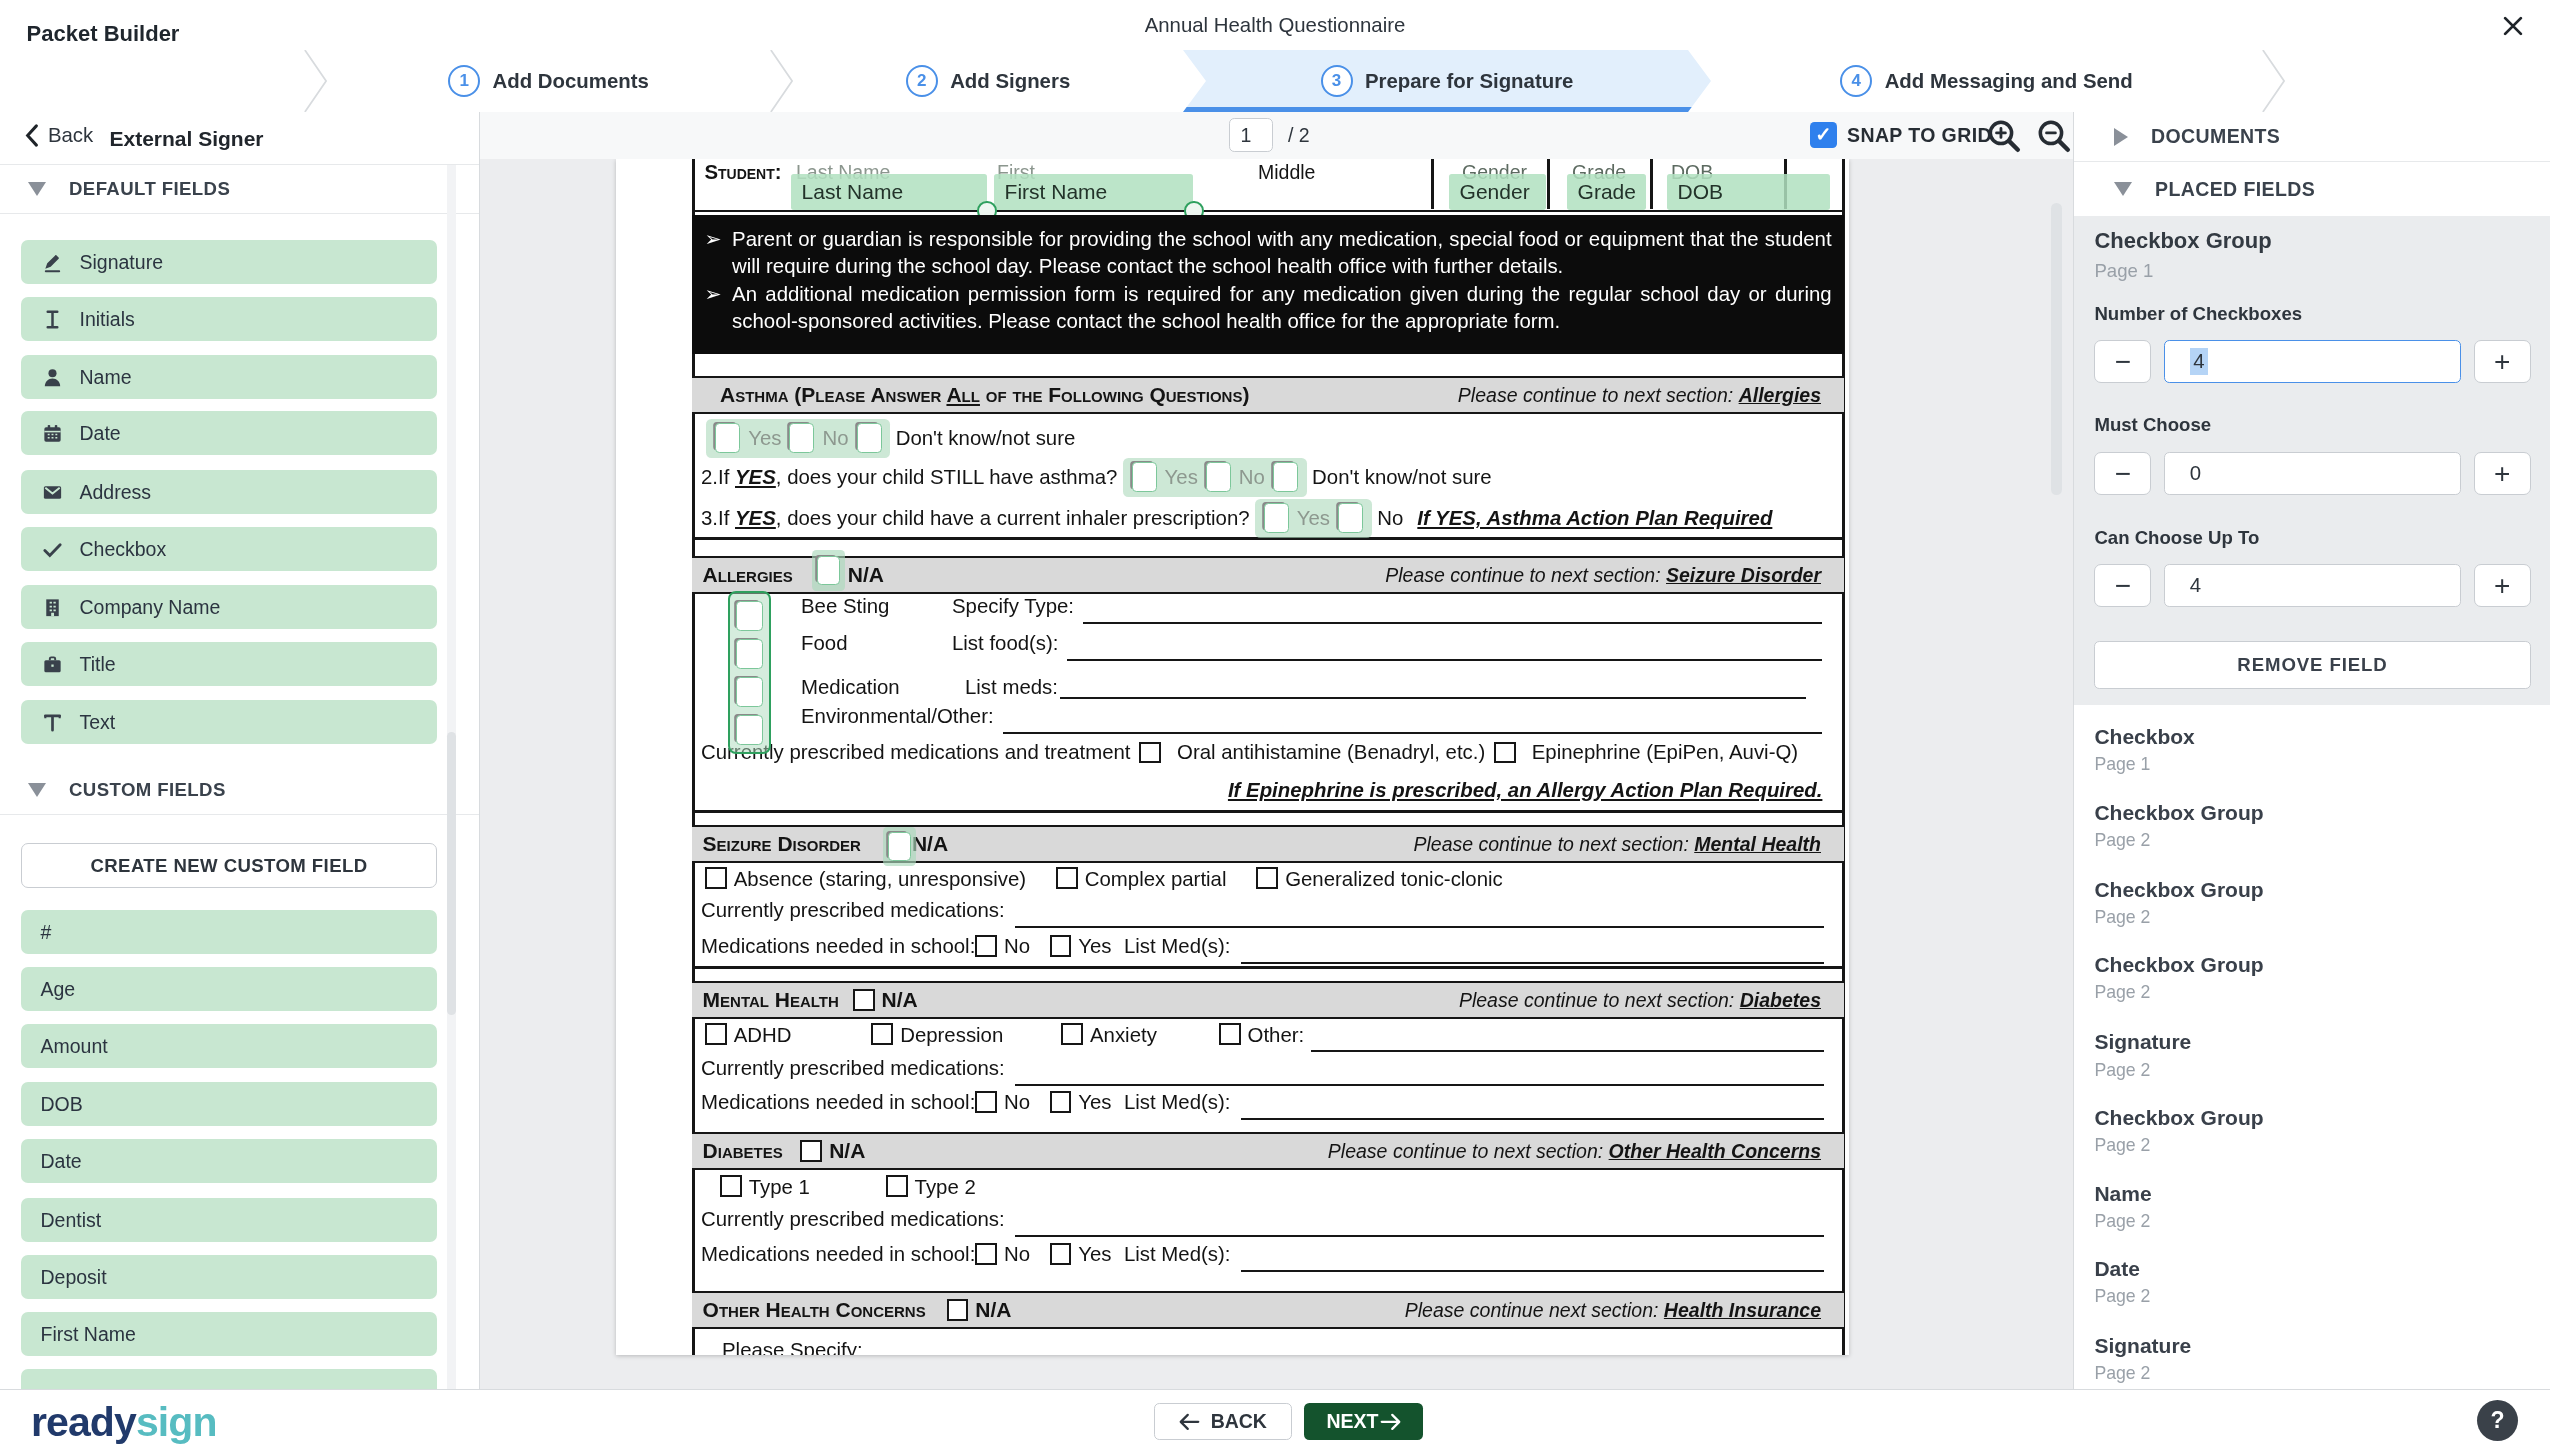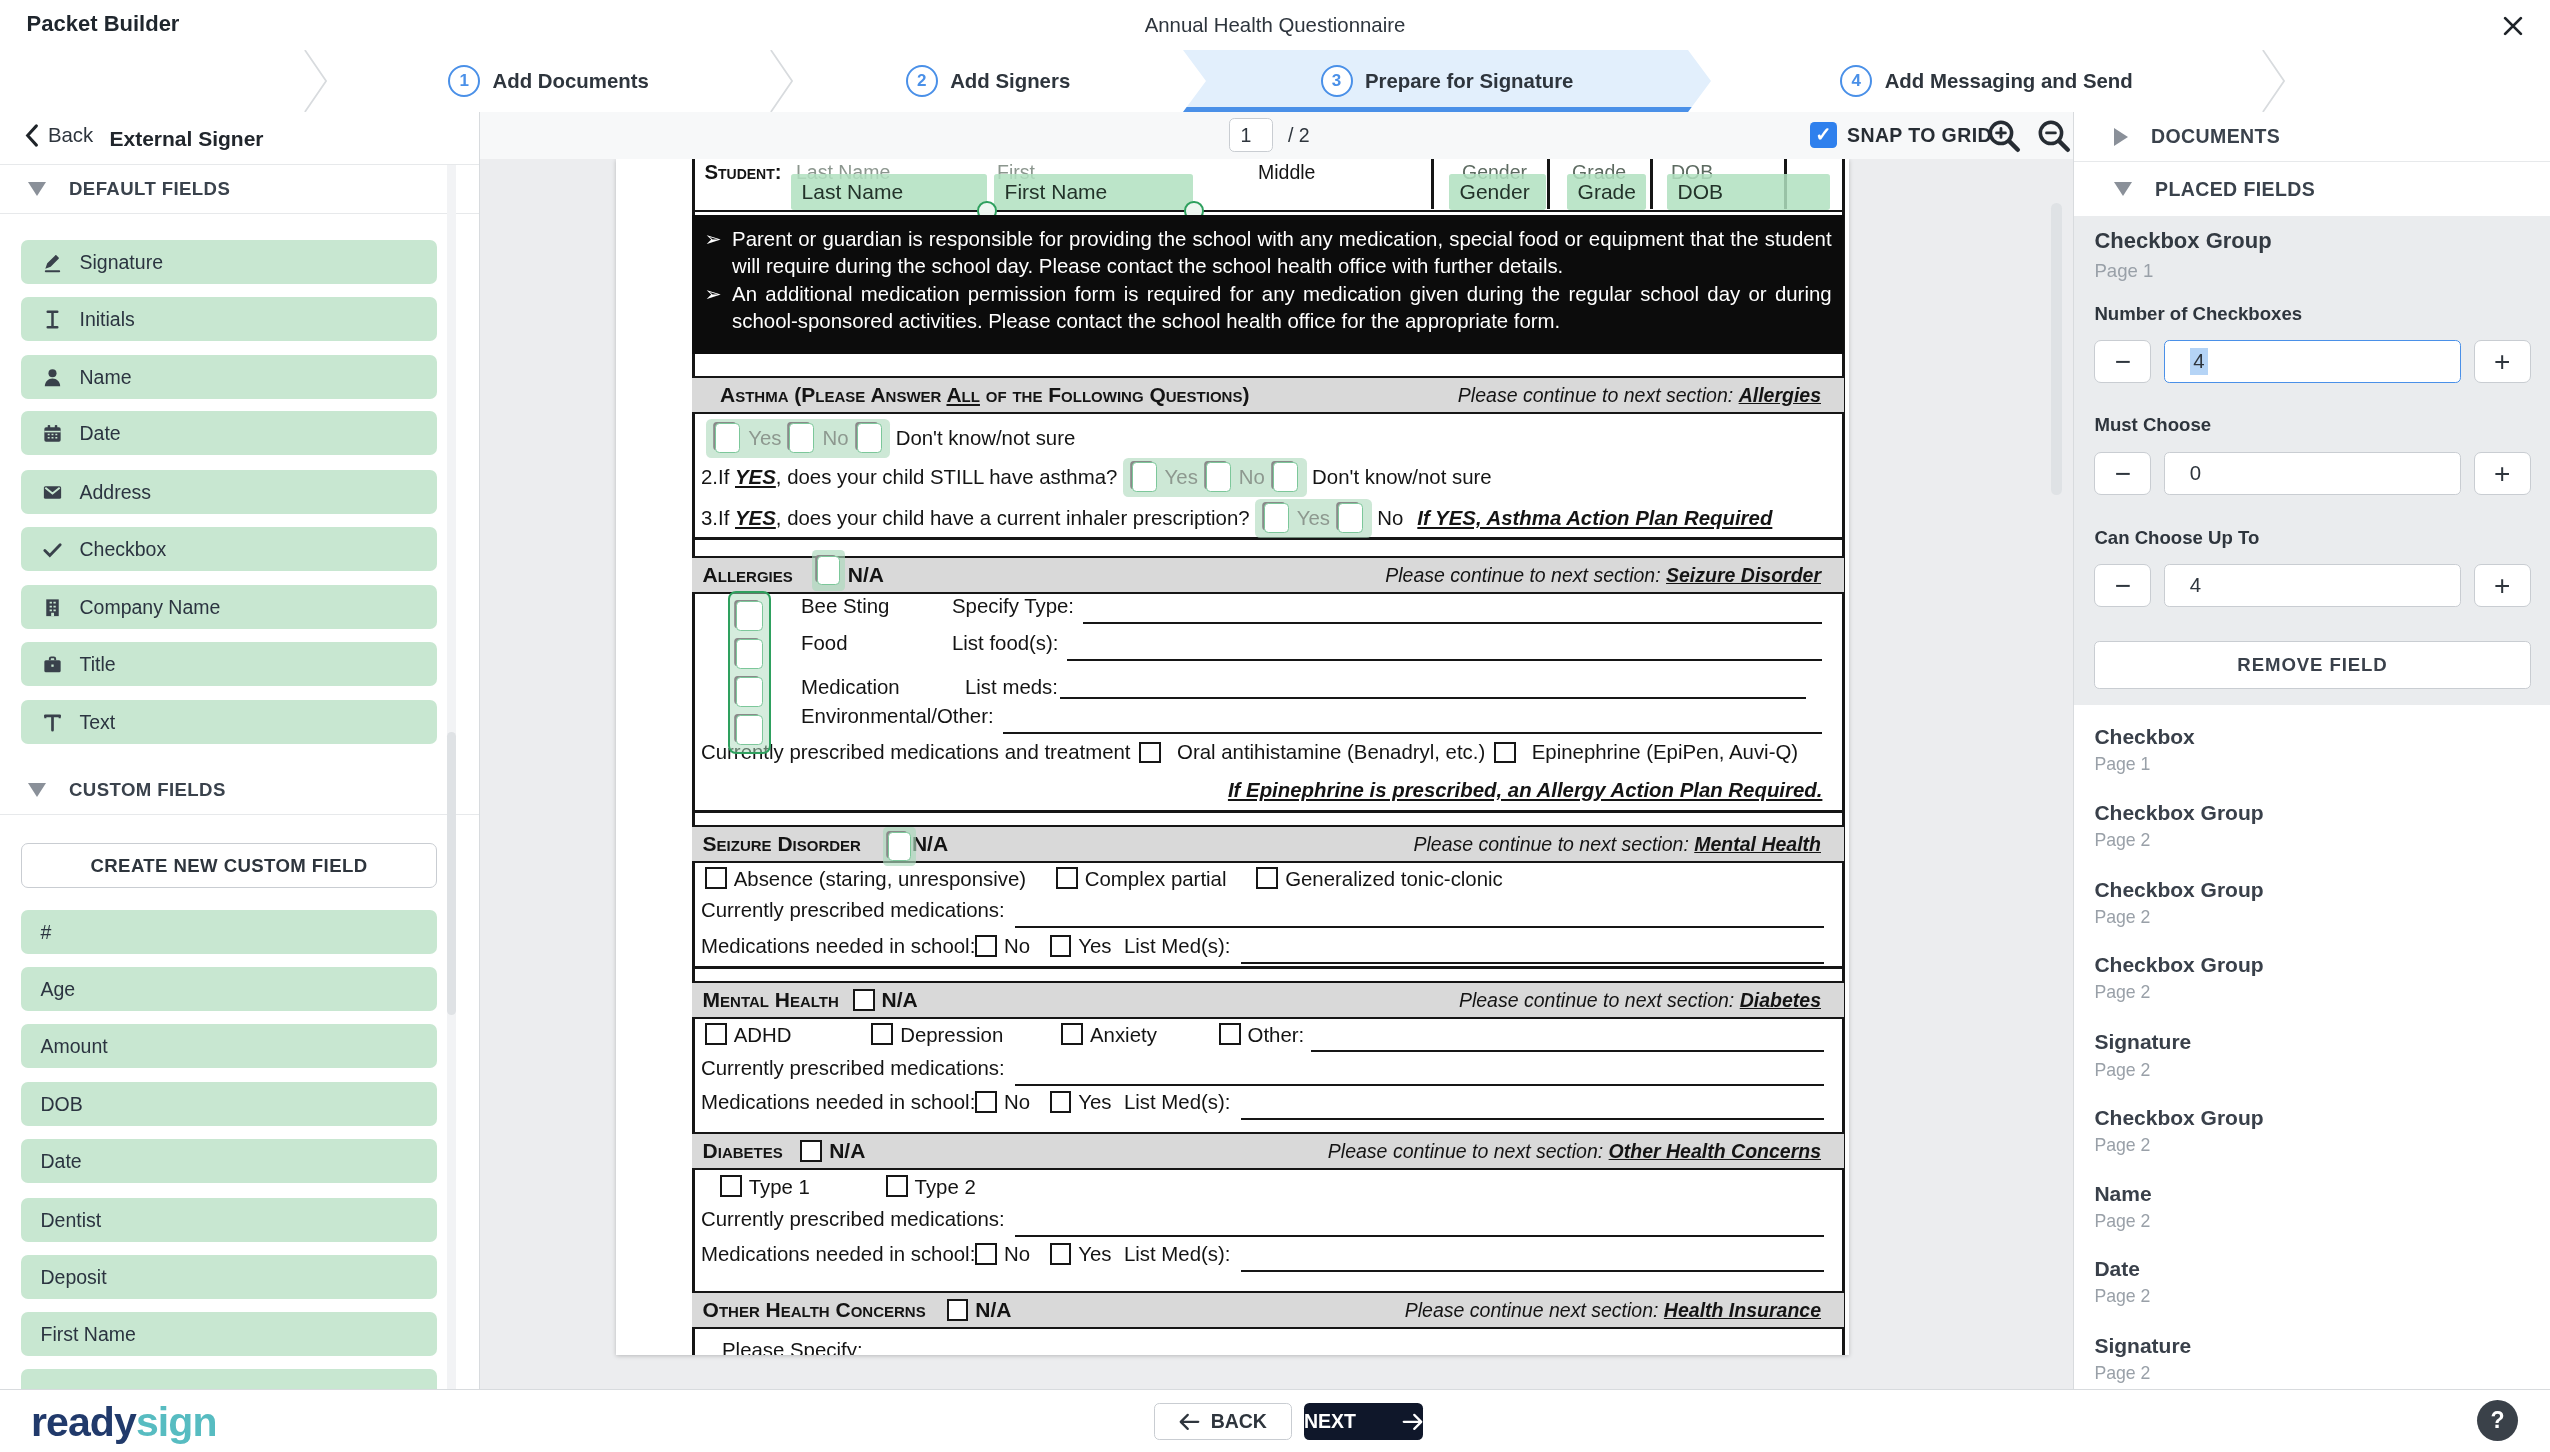--- a/index.html
+++ b/index.html
@@ -1,20 +1,20 @@
 <!DOCTYPE html>
 <html style="font-size:14px"><head>
 <meta charset="utf-8">
 <style>
   html,body{margin:0;padding:0;background:#fff;font-family:"Liberation Sans",sans-serif;}
   #app{position:relative;width:2550px;height:1452px;overflow:hidden;background:#fff;color:#2e353d;}
   .abs{position:absolute;}
   
   #titlebar{position:absolute;top:0;left:0;width:2550px;height:50px;background:#fff;border-bottom:0.9px solid #e3e5e8;}
-  #appTitle{position:absolute;left:26.6px;top:11px;font-size:22px;font-weight:bold;color:#1f262d;}
+  #appTitle{position:absolute;left:26.6px;top:21px;font-size:22px;font-weight:bold;color:#1f262d;}
   #docTitle{position:absolute;left:0;right:0;top:14px;text-align:center;font-size:20.4px;color:#2e353d;}
   #closeBtn{position:absolute;right:23px;top:11.5px;width:28px;height:28px;cursor:pointer;}
   
   #steprow{position:absolute;top:50px;left:0;width:2550px;height:62px;background:#fff;border-bottom:0.9px solid #d8dbde;display:flex;}
   .step{display:flex;align-items:center;justify-content:center;gap:12.4px;height:62px;}
   .stepnum{width:28px;height:28px;border:2.2px solid #4a90e8;border-radius:50%;color:#4a90e8;font-size:17px;font-weight:bold;display:flex;align-items:center;justify-content:center;background:#fff;}
   .steplab{font-size:20.4px;font-weight:bold;color:#2e353d;}
   .step.active{background:#e2effc;position:relative;clip-path:polygon(0 0,calc(100% - 23px) 0,100% 50%,calc(100% - 23px) 100%,0 100%,23px 50%);}
   .step.active::after{content:"";position:absolute;left:0;right:0;bottom:0;height:5.3px;background:#4a90e8;}
   .chev{width:23px;height:62px;flex:none;}
@@ -71,21 +71,21 @@
   .numbox{flex:1;margin:0 12.4px;height:43px;background:#fff;border:1.3px solid #c9cdd2;border-radius:5.3px;font-size:20.4px;color:#2e353d;display:flex;align-items:center;padding-left:25px;box-sizing:border-box;}
   .numbox.focused{border:1.8px solid #4a90e8;}
   .selhl{background:#b5d4f6;padding:1.8px 3.5px;}
   #removeBtn{position:absolute;left:20.4px;right:20.4px;top:425px;height:46px;background:#fff;border:1.3px solid #c9cdd2;border-radius:5.3px;font-size:18.6px;font-weight:bold;letter-spacing:0.9px;color:#3a414b;display:flex;align-items:center;justify-content:center;cursor:pointer;}
   .ritem-t{position:absolute;left:20.4px;font-size:21px;font-weight:bold;color:#39404a;cursor:pointer;}
   .ritem-p{position:absolute;left:20.4px;font-size:17.7px;color:#99a0a8;}
   
   #footer{position:absolute;left:0;top:1389px;width:2550px;height:63px;background:#fff;border-top:0.9px solid #d8dbde;}
   #brand{position:absolute;left:31px;top:8.9px;font-size:41px;font-weight:bold;letter-spacing:-0.9px;}
   #backFoot{position:absolute;left:1154px;top:13.3px;width:138px;height:37px;background:#fff;border:1.3px solid #c9cdd2;border-radius:5.3px;display:flex;align-items:center;justify-content:center;gap:10.6px;font-size:19.5px;font-weight:bold;color:#2e353d;cursor:pointer;box-sizing:border-box;}
-  #nextFoot{position:absolute;left:1304px;top:13.3px;width:119px;height:37px;background:#0f172a;border-radius:5.3px;display:flex;align-items:center;justify-content:space-between;gap:1px;font-size:19.5px;font-weight:bold;color:#fff;cursor:pointer;}
+  #nextFoot{position:absolute;left:1304px;top:13.3px;width:119px;height:37px;background:#14532d;border-radius:5.3px;display:flex;align-items:center;justify-content:center;gap:1px;font-size:19.5px;font-weight:bold;color:#fff;cursor:pointer;}
   #helpBtn{position:absolute;left:2477px;top:9.7px;width:41px;height:41px;border-radius:50%;background:#3a4149;color:#fff;font-size:23px;font-weight:bold;display:flex;align-items:center;justify-content:center;cursor:pointer;}
 </style>
 </head>
 <body>
 
 <div id="app">
 
   <div id="titlebar">
     <div id="appTitle">Packet Builder</div>
     <div id="docTitle">Annual Health Questionnaire</div>

